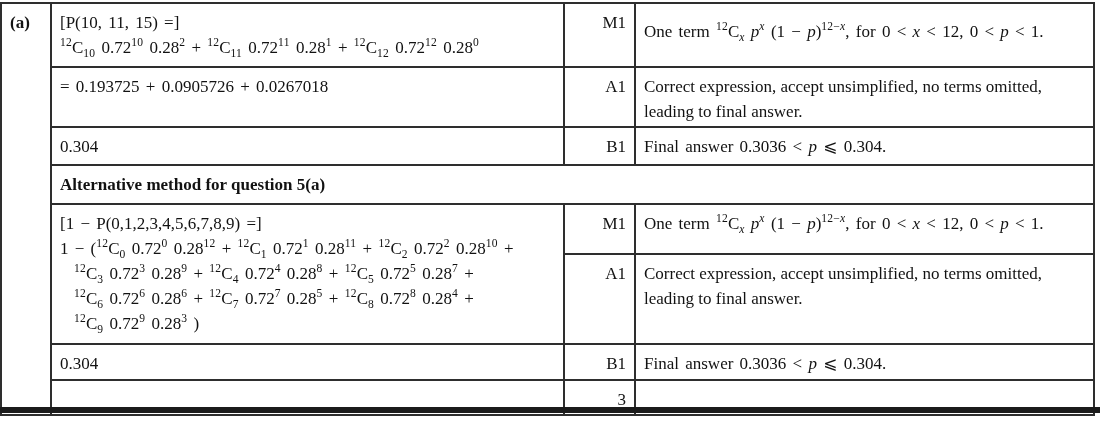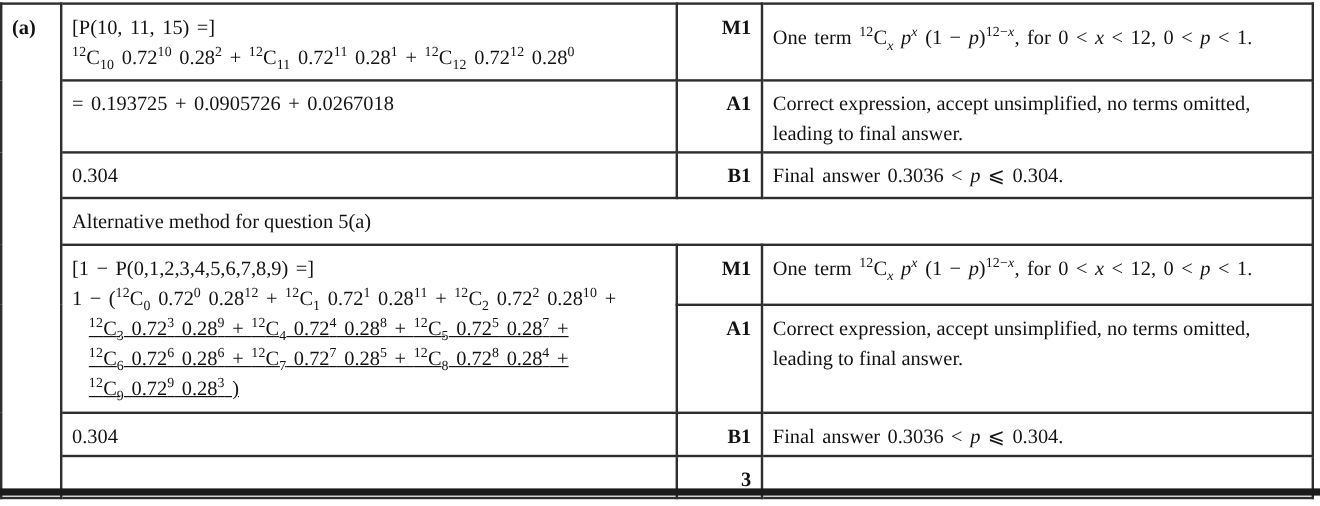--- a/index.html
+++ b/index.html
@@ -33,45 +33,44 @@
     line-height: 25px;
     overflow: hidden;
   }
   td.qcell {
     border-left: none;
     font-weight: bold;
     padding-top: 10px;
     padding-left: 5px;
   }
   td.mark {
-    font-weight: bold;
+    font-weight: normal;
     text-align: right;
     padding-right: 7px;
     padding-top: 7px;
   }
   td.guide {
     padding-left: 11px;
     padding-top: 7px;
     border-radius: 22px;
   }
   td.guide.tall {
     padding-top: 15px;
   }
   td.altheader {
-    font-weight: normal;
+    font-weight: bold;
     padding-top: 9px;
     margin-top: 32px;
   }
   .math-line {
     white-space: nowrap;
     word-spacing: 2px;
   }
   .math-line.indent {
     padding-left: 14px;
-    text-decoration: underline;
   }
   sup {
     font-size: 68%;
     line-height: 0;
     vertical-align: super;
     letter-spacing: 0.2px;
   }
   sub {
     font-size: 68%;
     line-height: 0;

